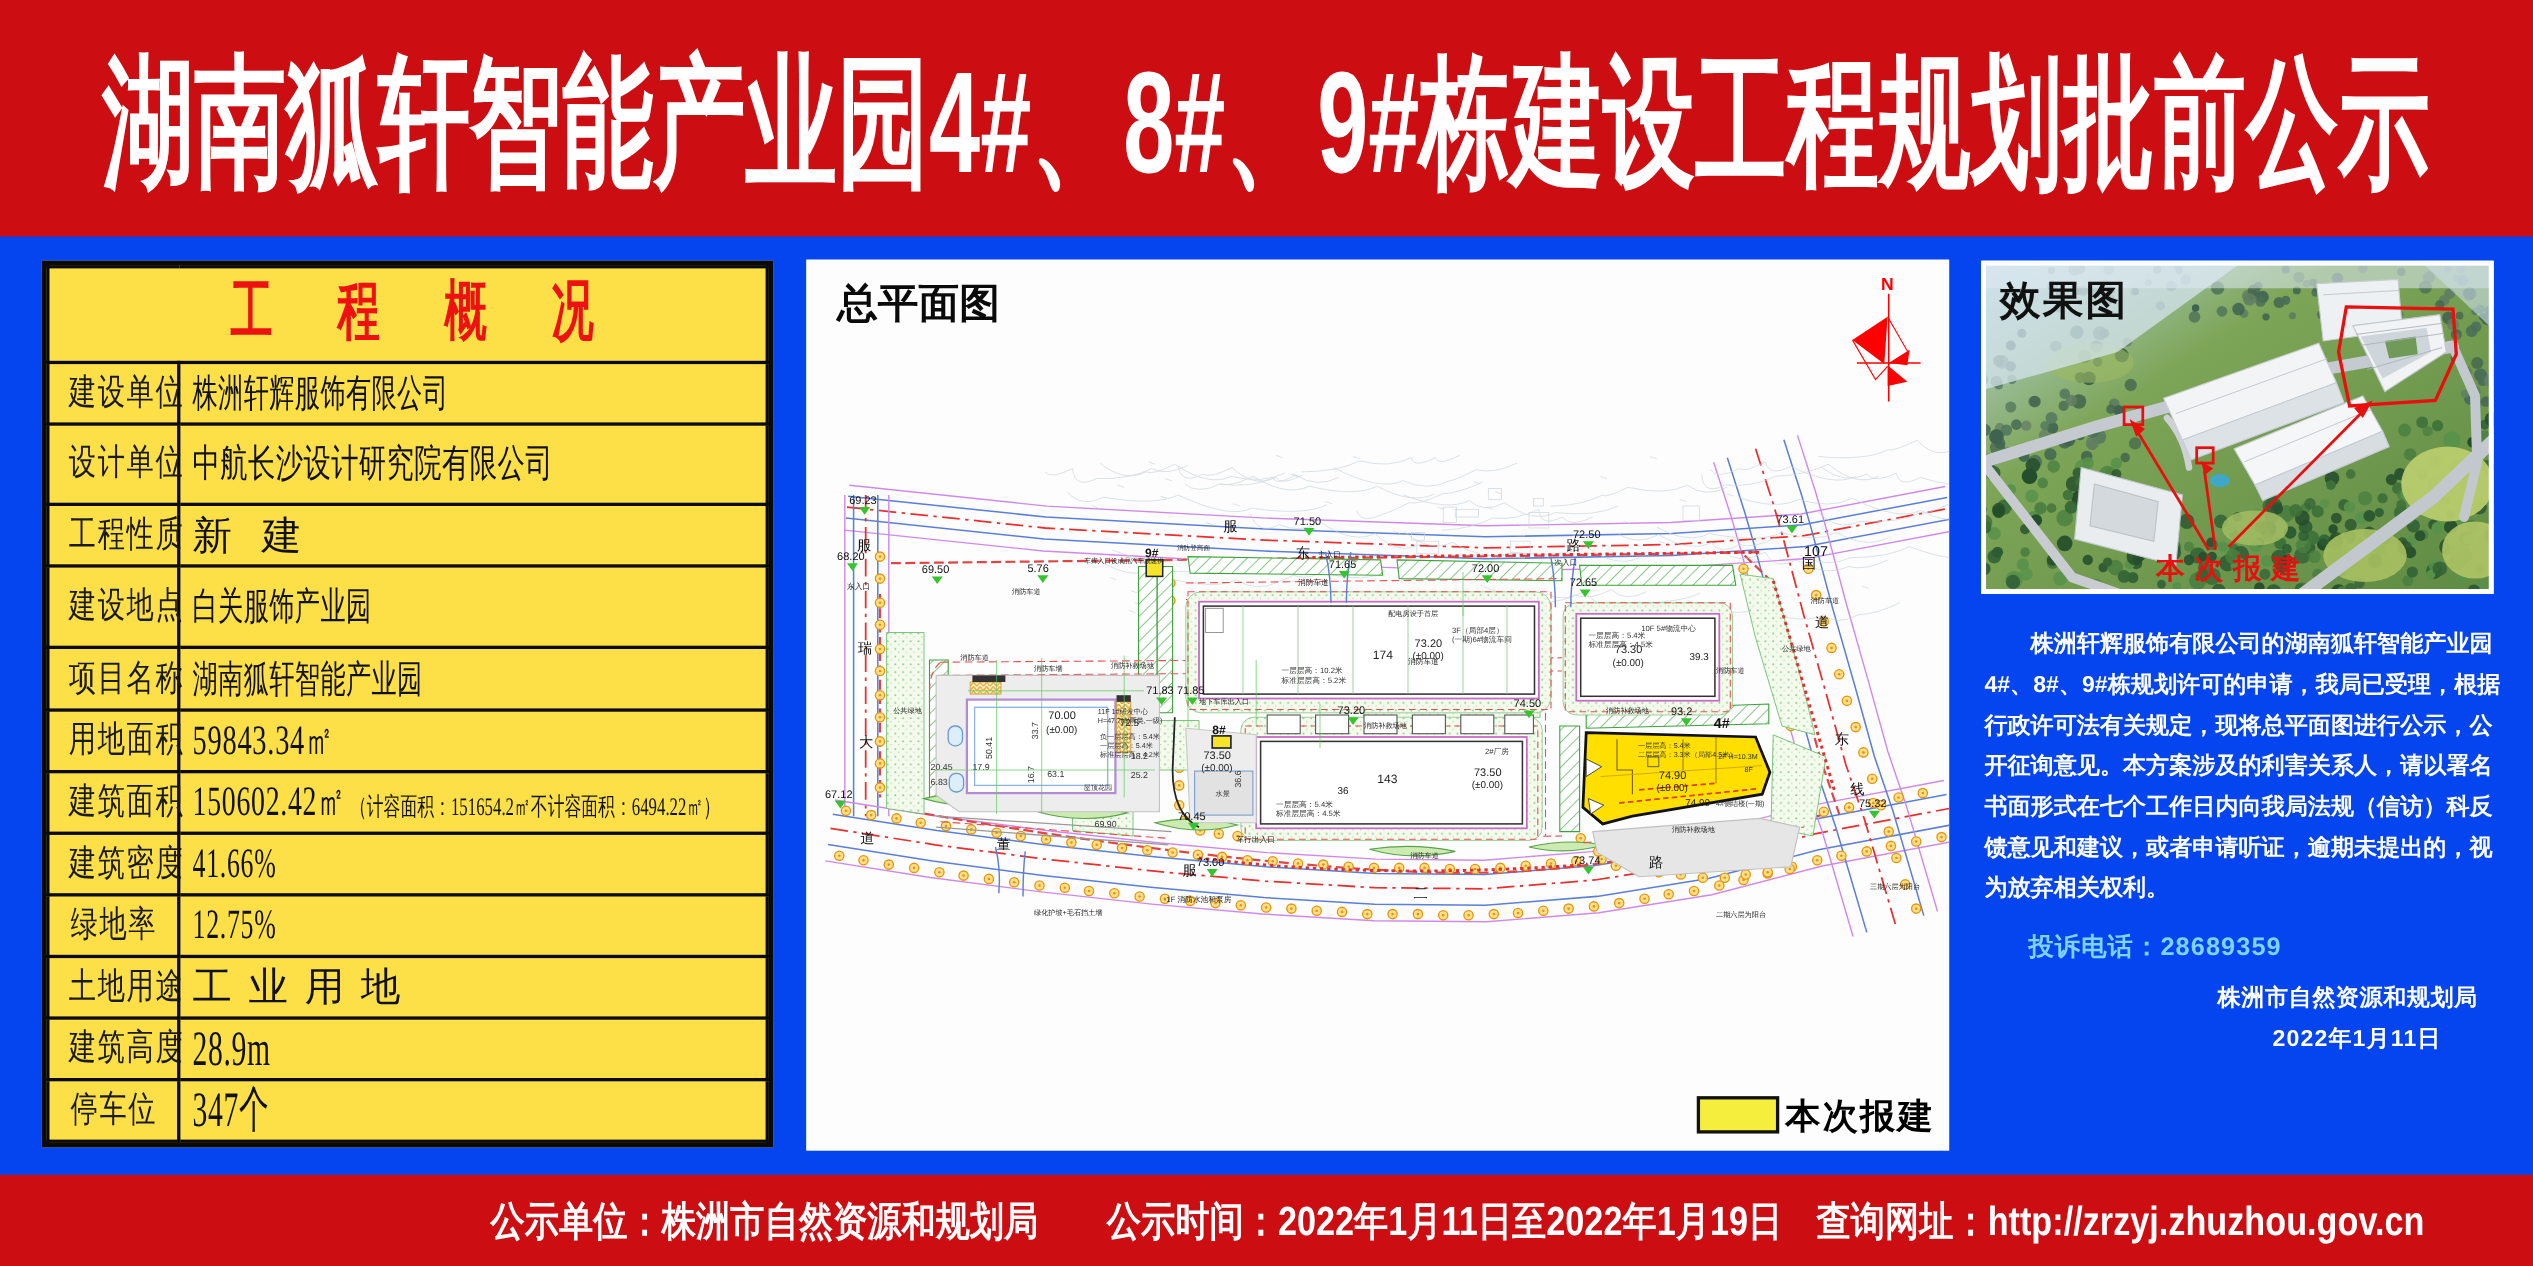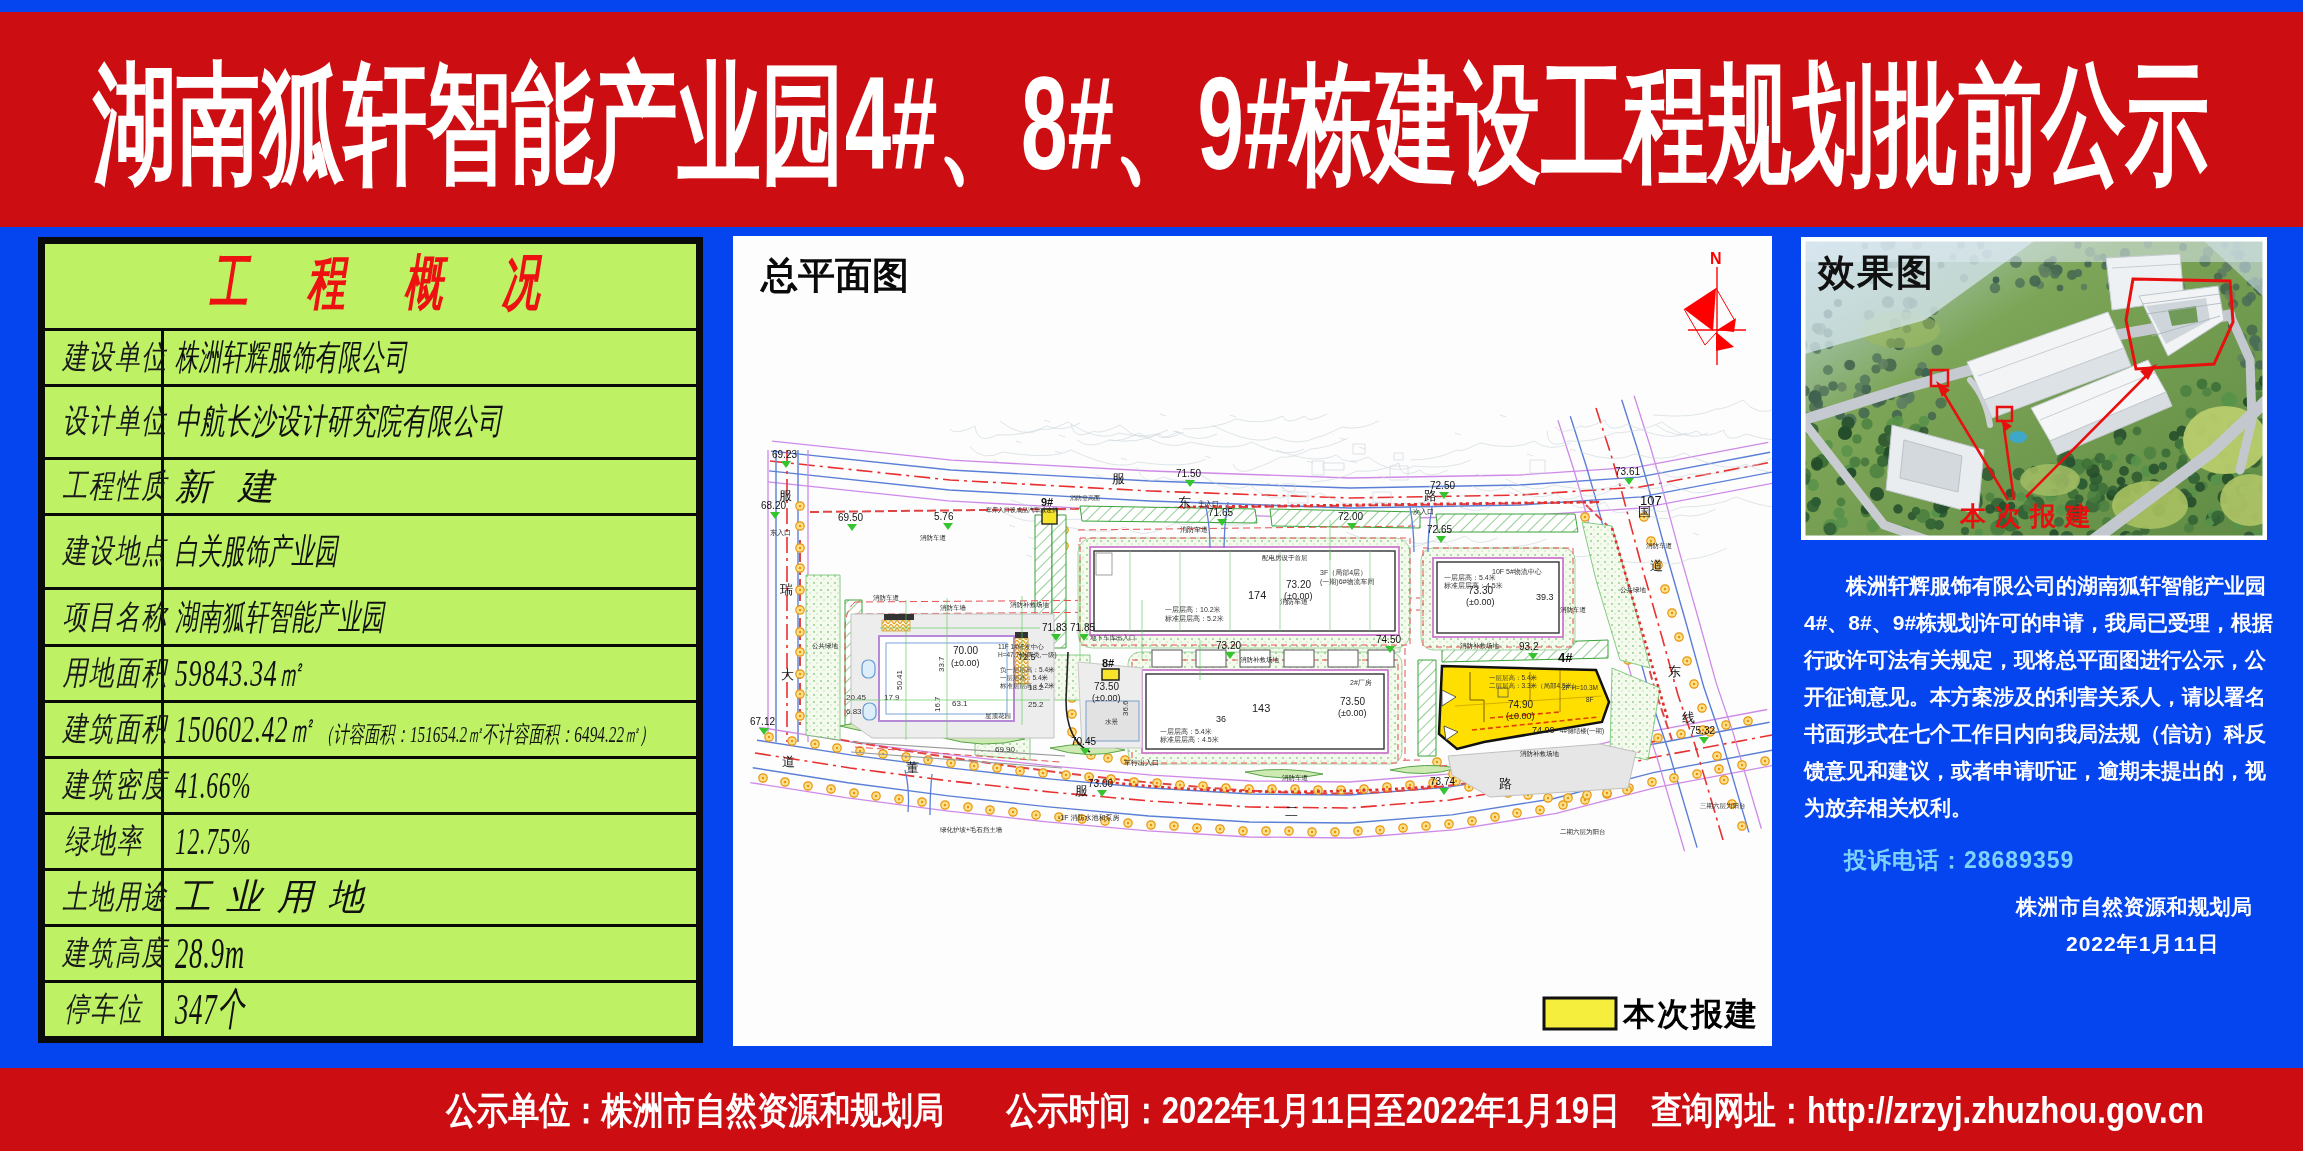--- a/index.html
+++ b/index.html
@@ -1,21 +1,21 @@
 <!DOCTYPE html>
 <html lang="zh"><head>
 <meta charset="utf-8">
 <title>规划批前公示</title>
 <style>
 html,body{margin:0;padding:0;}
 body{width:2303px;height:1151px;position:relative;overflow:hidden;background:#0545ef;font-family:"Liberation Sans",sans-serif;}
 .abs{position:absolute;}
-.header{left:0;top:12px;width:2303px;height:215px;background:#cc0d12;}
+.header{left:0;top:0;width:2303px;height:215px;background:#cc0d12;}
 .footer{left:0;top:1068px;width:2303px;height:83px;background:#cc0d12;}
-.tbox{left:38px;top:237px;width:665px;height:806px;background:#bef264;border:4px solid #0a0a0a;box-sizing:border-box;font-style:italic;}
+.tbox{left:38px;top:237px;width:665px;height:806px;background:#fde047;border:4px solid #0a0a0a;box-sizing:border-box;}
 table.t{border-collapse:collapse;width:100%;height:100%;table-layout:fixed;}
 table.t td{border:3px solid #0a0a0a;padding:0;vertical-align:middle;line-height:1;}
 td.title{border:none;text-align:center;}
 .titletxt{font-family:"Liberation Serif",serif;font-weight:bold;font-size:60px;color:#ee1111;letter-spacing:92px;display:inline-block;transform:scaleX(0.64);white-space:nowrap;line-height:1;position:relative;top:-3px;margin-left:55px;}
 td.lc{width:120px;text-align:center;}
 .lbl{display:inline-block;font-family:"Liberation Serif",serif;font-size:33px;color:#1a1a1a;transform:scaleX(0.75);transform-origin:center;white-space:nowrap;letter-spacing:2px;}
 table.t td.vc{padding-left:11px;white-space:nowrap;overflow:hidden;}
 .cjkval{font-family:"Liberation Serif",serif;font-size:35px;color:#111;display:inline-block;transform:scaleX(0.655);transform-origin:left center;letter-spacing:0.5px;white-space:nowrap;}
 .cjkwide{font-family:"Liberation Serif",serif;font-size:36px;color:#111;}
 .num{font-family:"Liberation Serif",serif;font-size:44px;color:#111;display:inline-block;transform:scaleX(0.73);transform-origin:left center;}

